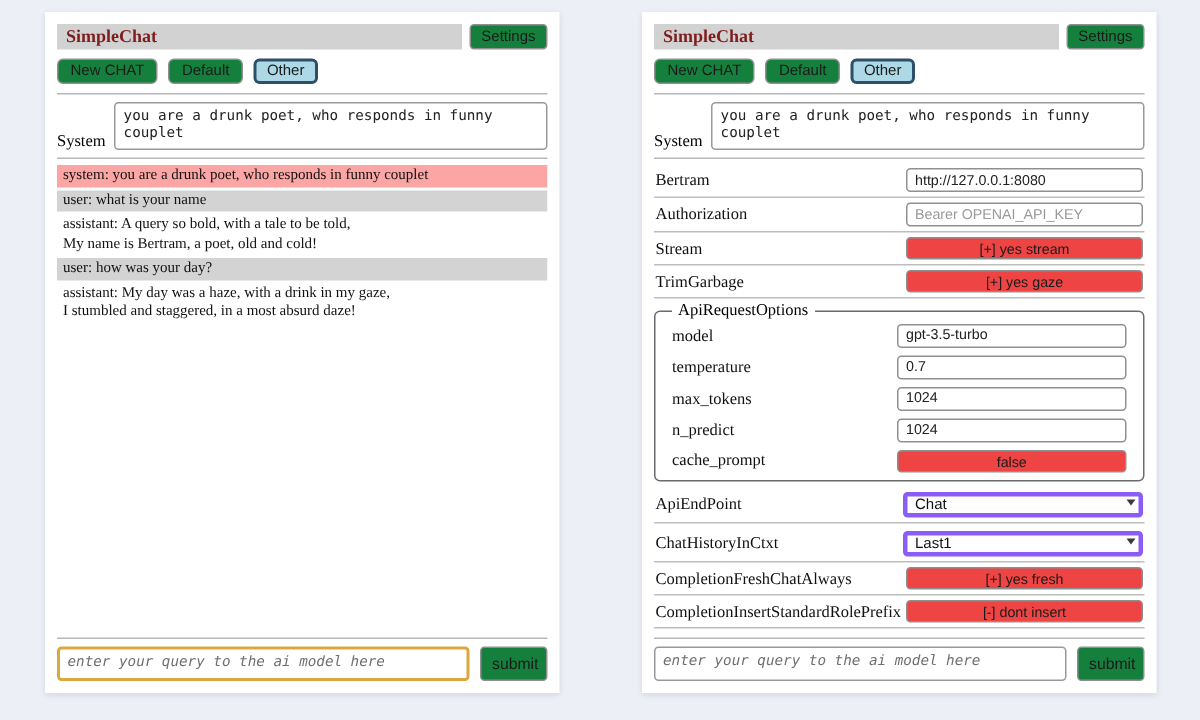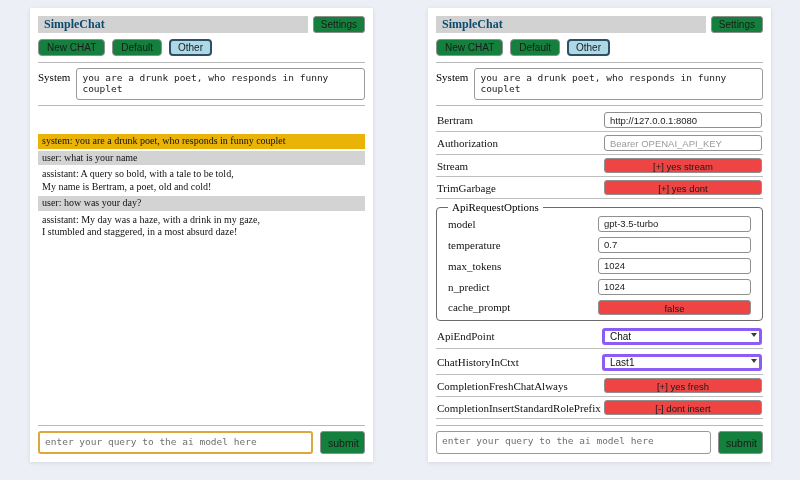--- a/index.html
+++ b/index.html
@@ -17,57 +17,57 @@
     box-shadow:0 1px 4px rgba(0,0,0,.10);
     padding:8px;
     display:flex; flex-direction:column;
     overflow:hidden;
   }
   
   .titlebar-row { display:flex; gap:5px; align-items:stretch; margin-bottom:6px; flex-shrink:0; }
   .titlebar {
     flex:1; background:#d2d2d2;
     font-weight:bold; font-size:12px; line-height:13px;
-    padding:2px 6px; color:#0c4a6e;
+    padding:2px 6px; color:#7f1d1d;
   }
   .btn {
     font-family:"Liberation Sans", sans-serif;
     font-size:10px; color:#1a1a1a;
     background:#15803d;
     border:1px solid #8f8f8f; border-radius:3px;
     padding:1px 7px;
     cursor:pointer;
   }
   .toolbar { display:flex; gap:7px; margin-bottom:3px; flex-shrink:0; }
   .tb { padding:2px 8px; border-radius:4px; }
   .tb.active { background:#add8e6; border:2px solid #2e4f68; padding:1px 7px; }
   .sep { border:none; border-top:1px solid #b8b8b8; margin:3px 0; flex-shrink:0; }
   
   .system-row { display:flex; gap:6px; margin:2px 0; flex-shrink:0; }
-  .system-row label { font-size:11px; padding-top:3px; }
+  .system-row label { font-size:11px; padding-top:3px;margin-top:17px; }
   textarea {
     font-family:"DejaVu Sans Mono", monospace; font-size:9.5px;
     border:1px solid #999; border-radius:3px;
     padding:3px 5px; resize:none; outline:none; color:#222;
   }
   textarea::placeholder { color:#6f6f6f; }
   .sys { flex:1; height:32px; }
   
   .chat-area { flex:1; min-height:0; overflow:hidden; margin-top:1px; }
   .msg {
     font-size:10px; line-height:12.5px;
     padding:1px 4px; margin-bottom:2px;
     white-space:pre-line; color:#111;
   }
-  .msg.system { background:#eab308;margin-top:24px; }
+  .msg.system { background:#fca5a5; }
   .msg.user { background:#d3d3d3; }
   .msg.assistant { background:#ffffff; }
   
   .query-row { display:flex; gap:7px; margin-top:2px; flex-shrink:0; align-items:stretch; }
-  .query { flex:1; height:23px; }
+  .query { flex:1; height:23px;font-style:italic; }
   .query.focused { border:2px solid #dca73f; }
   .submit { width:45px; font-size:10.5px; flex-shrink:0; }
   
   .srow {
     display:flex; justify-content:space-between; align-items:center;
     padding:3px 1px; border-bottom:1px solid #bdbdbd; flex-shrink:0;
   }
   .slabel { font-size:11px; color:#111; }
   .ctrl { width:158px; flex-shrink:0; }
   input.ctrl {
@@ -166,21 +166,21 @@
     <div class="srow">
       <span class="slabel">Authorization</span>
       <input class="ctrl" placeholder="Bearer OPENAI_API_KEY" style="">
     </div>
     <div class="srow">
       <span class="slabel">Stream</span>
       <button class="btn ctrl">[+] yes stream</button>
     </div>
     <div class="srow">
       <span class="slabel">TrimGarbage</span>
-      <button class="btn ctrl">[+] yes dont</button>
+      <button class="btn ctrl">[+] yes gaze</button>
     </div>
 
     <fieldset class="aro">
       <legend>ApiRequestOptions</legend>
       <div class="frow">
         <span class="slabel">model</span>
         <input class="ctrl" value="gpt-3.5-turbo" style="">
       </div>
       <div class="frow">
         <span class="slabel">temperature</span>

